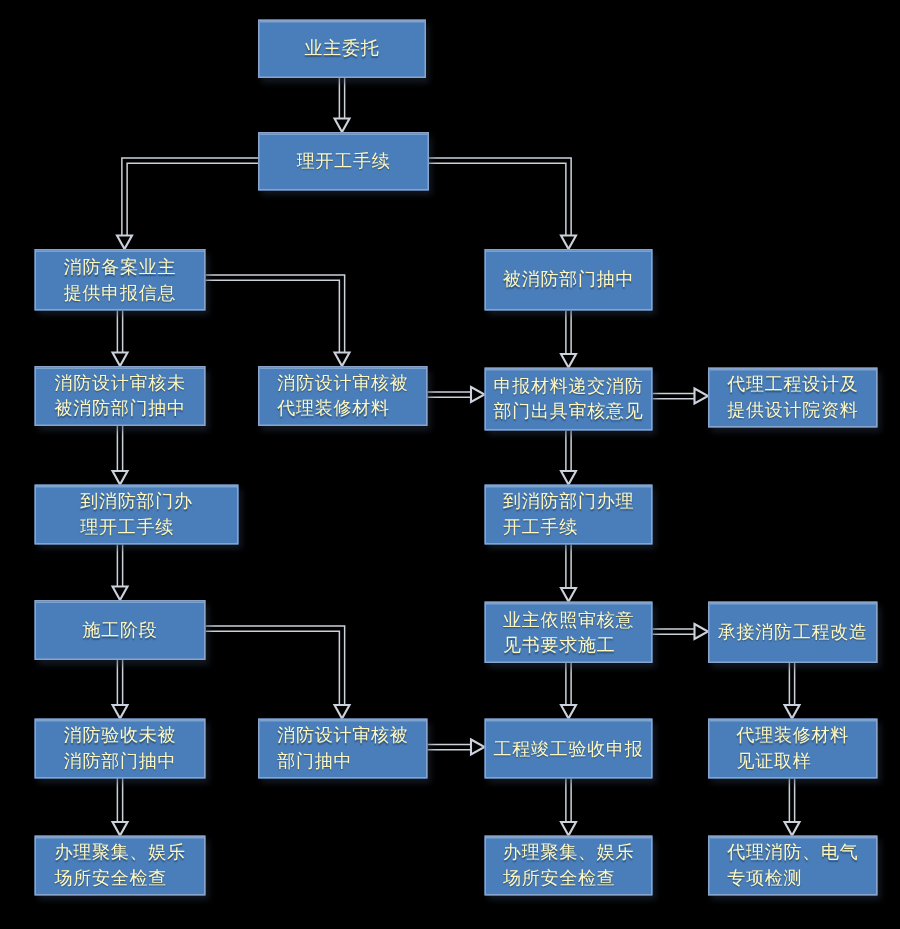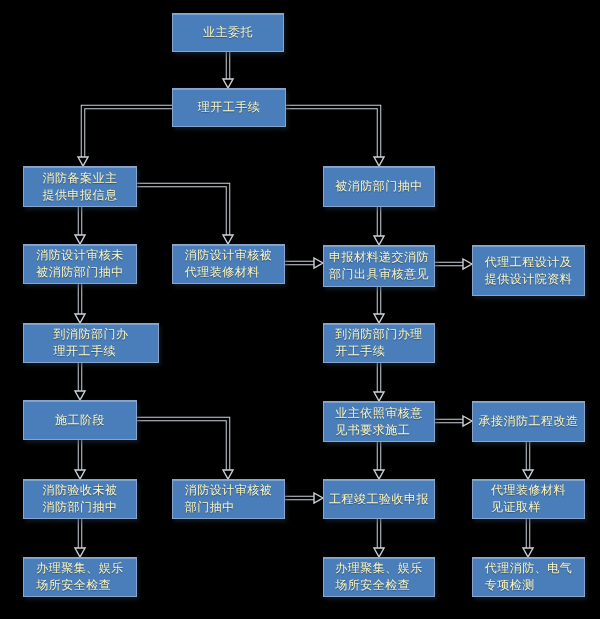--- a/index.html
+++ b/index.html
@@ -213,21 +213,21 @@
     <span class="label">工程竣工验收申报</span>
   </div>
   <div class="node" style="left:323px;top:401px;width:112px;height:41px">
     <span class="label">业主依照审核意
 见书要求施工</span>
   </div>
   <div class="node" style="left:323px;top:557px;width:112px;height:40px">
     <span class="label">办理聚集、娱乐
 场所安全检查</span>
   </div>
-  <div class="node" style="left:472px;top:245px;width:113px;height:51px">
+  <div class="node" style="left:472px;top:245px;width:113px;height:40px">
     <span class="label">代理工程设计及
 提供设计院资料</span>
   </div>
   <div class="node" style="left:472px;top:401px;width:113px;height:41px">
     <span class="label">承接消防工程改造</span>
   </div>
   <div class="node" style="left:472px;top:479px;width:113px;height:40px">
     <span class="label">代理装修材料
 见证取样</span>
   </div>

